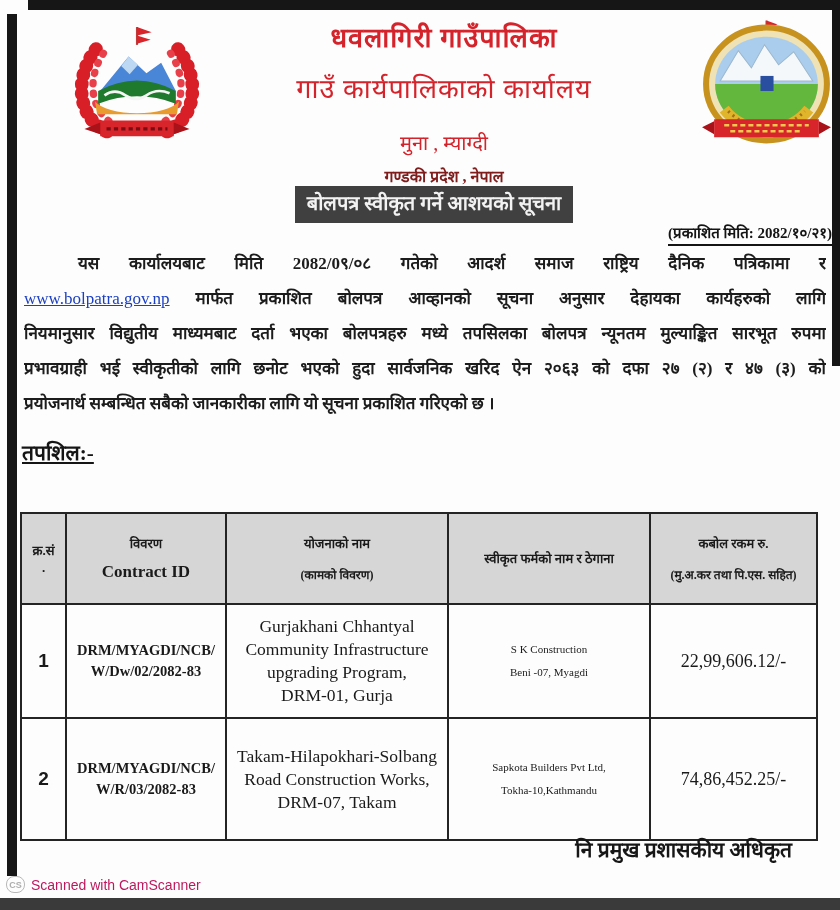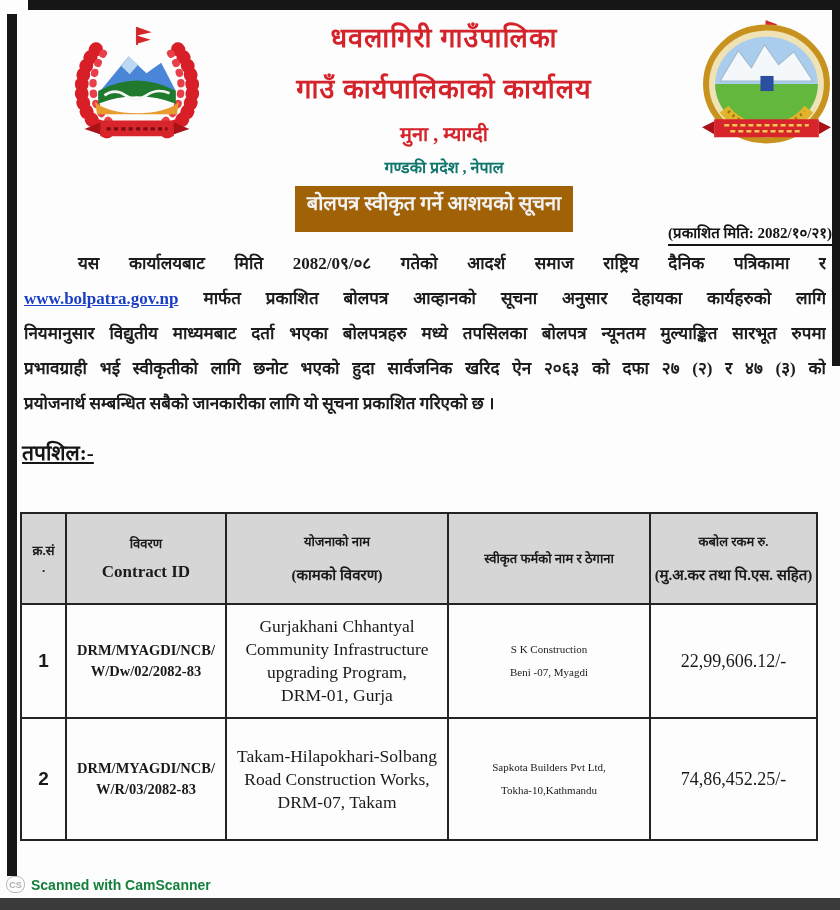--- a/index.html
+++ b/index.html
@@ -13,70 +13,70 @@
   .strip-right{right:0;top:8px;width:8px;height:358px;}
   .strip-bottom{left:0;top:898px;width:840px;height:12px;background:#3a3a3a;}
 
   
   .logo-left{position:absolute;left:68px;top:26px;width:138px;height:126px;}
   .logo-right{position:absolute;left:694px;top:20px;width:146px;height:132px;}
 
   
   .header-text{position:absolute;left:218px;top:18px;width:452px;text-align:center;color:#d5232b;}
   .h1{font-size:27px;font-weight:700;letter-spacing:1px;}
-  .h2{font-size:27px;font-weight:700;margin-top:14px;letter-spacing:1px;}
-  .h3{font-size:20px;font-weight:700;margin-top:14px;}
-  .h4{font-size:16px;font-weight:600;margin-top:9px;color:#0f766e;}
+  .h2{font-size:27px;font-weight:400;margin-top:14px;letter-spacing:1px;}
+  .h3{font-size:20px;font-weight:400;margin-top:23px;}
+  .h4{font-size:16px;font-weight:600;margin-top:9px;color:#7f1d1d;}
 
   .notice-bar{position:absolute;left:0;top:186px;width:100%;text-align:center;}
-  .notice-bar span{display:inline-block;background:#a16207;color:#f2f2f2;
-    font-size:20px;font-weight:700;padding:3px 12px 16px 12px;transform:translateX(14px);}
+  .notice-bar span{display:inline-block;background:#404040;color:#f2f2f2;
+    font-size:20px;font-weight:700;padding:3px 12px 7px 12px;transform:translateX(14px);}
 
   .pub-date{position:absolute;right:8px;top:222px;font-size:15px;font-weight:700;color:#141414;
     border-bottom:2px solid #141414;padding-bottom:2px;}
 
   
   .body-text{position:absolute;left:24px;top:246px;width:802px;color:#1c1c1c;
     font-size:17px;font-weight:600;}
   .jline{text-align:justify;text-align-last:justify;line-height:35px;height:35px;
     white-space:nowrap;overflow:hidden;}
   .jline.indent{padding-left:54px;}
   .lline{text-align:left;line-height:35px;height:35px;}
-  .doc-link{color:#1a3fc4;text-decoration:underline;font-weight:700;cursor:pointer;
+  .doc-link{color:#1a3fc4;text-decoration:underline;font-weight:400;cursor:pointer;
     font-family:"Liberation Serif","DejaVu Serif",serif;}
 
   .details-label{position:absolute;left:22px;top:438px;font-size:21px;font-weight:700;
     color:#151515;text-decoration:underline;}
 
   
   table.notice-table{position:absolute;left:20px;top:512px;width:730px;
     border-collapse:collapse;table-layout:fixed;}
   .notice-table td,.notice-table th{border:2.5px solid #242424;vertical-align:middle;
     text-align:center;padding:2px 3px;color:#1a1a1a;overflow:hidden;}
   .notice-table thead td{background:#d6d6d6;height:85px;}
   .col-sn{width:45px;}  .col-cid{width:160px;} .col-proj{width:222px;}
   .col-firm{width:202px;} .col-amt{width:167px;}
   .hd-np{font-size:13px;font-weight:700;white-space:pre-line;line-height:17px;}
   .hd-en{font-size:17px;font-weight:700;margin-top:10px;font-family:"Liberation Serif",serif;}
-  .hd-sub{font-size:15px;font-weight:700;margin-top:14px;}
+  .hd-sub{font-size:12px;font-weight:700;margin-top:14px;}
   .cell-sn{font-size:19px;font-weight:700;font-family:"Liberation Sans",sans-serif;}
   .cell-cid{font-size:14.5px;font-weight:600;white-space:pre-line;line-height:21px;}
   .cell-proj{font-size:17.5px;white-space:pre-line;line-height:23px;}
   .cell-firm{font-size:11px;white-space:pre-line;line-height:23px;}
   .cell-amt{font-size:18px;}
   .row-1 td{height:108px;} .row-2 td{height:116px;}
 
   .signature{position:absolute;right:48px;top:835px;font-size:21px;font-weight:700;color:#161616;}
 
   
   .cam-bar{position:absolute;left:6px;top:876px;display:flex;align-items:center;gap:6px;}
   .cs-icon{display:inline-flex;align-items:center;justify-content:center;width:17px;height:15px;
     border:1.5px solid #b8b8b8;border-radius:8px;color:#aeaeae;font-size:9px;font-weight:700;
     font-family:"Liberation Sans",sans-serif;}
-  .cs-text{color:#15803d;font-size:14px;font-family:"Liberation Sans",sans-serif;font-weight:bold;}
+  .cs-text{color:#be185d;font-size:14px;font-family:"Liberation Sans",sans-serif;}
 </style>
 </head>
 <body>
 
 <div class="page">
 
   <div class="strip strip-top"></div>
   <div class="strip strip-left"></div>
   <div class="strip strip-right"></div>
 
@@ -193,20 +193,21 @@
         <td class="cell-proj">Takam-Hilapokhari-Solbang
 Road Construction Works,
 DRM-07, Takam</td>
         <td class="cell-firm">Sapkota Builders Pvt Ltd,
 Tokha-10,Kathmandu</td>
         <td class="cell-amt">74,86,452.25/-</td>
       </tr>
     </tbody>
   </table>
 
+  <div class="signature">नि  प्रमुख  प्रशासकीय  अधिकृत</div>
 
   <div class="cam-bar">
     <span class="cs-icon">CS</span>
     <span class="cs-text">Scanned with CamScanner</span>
   </div>
   <div class="strip strip-bottom"></div>
 
 </div>
 
 </body></html>

